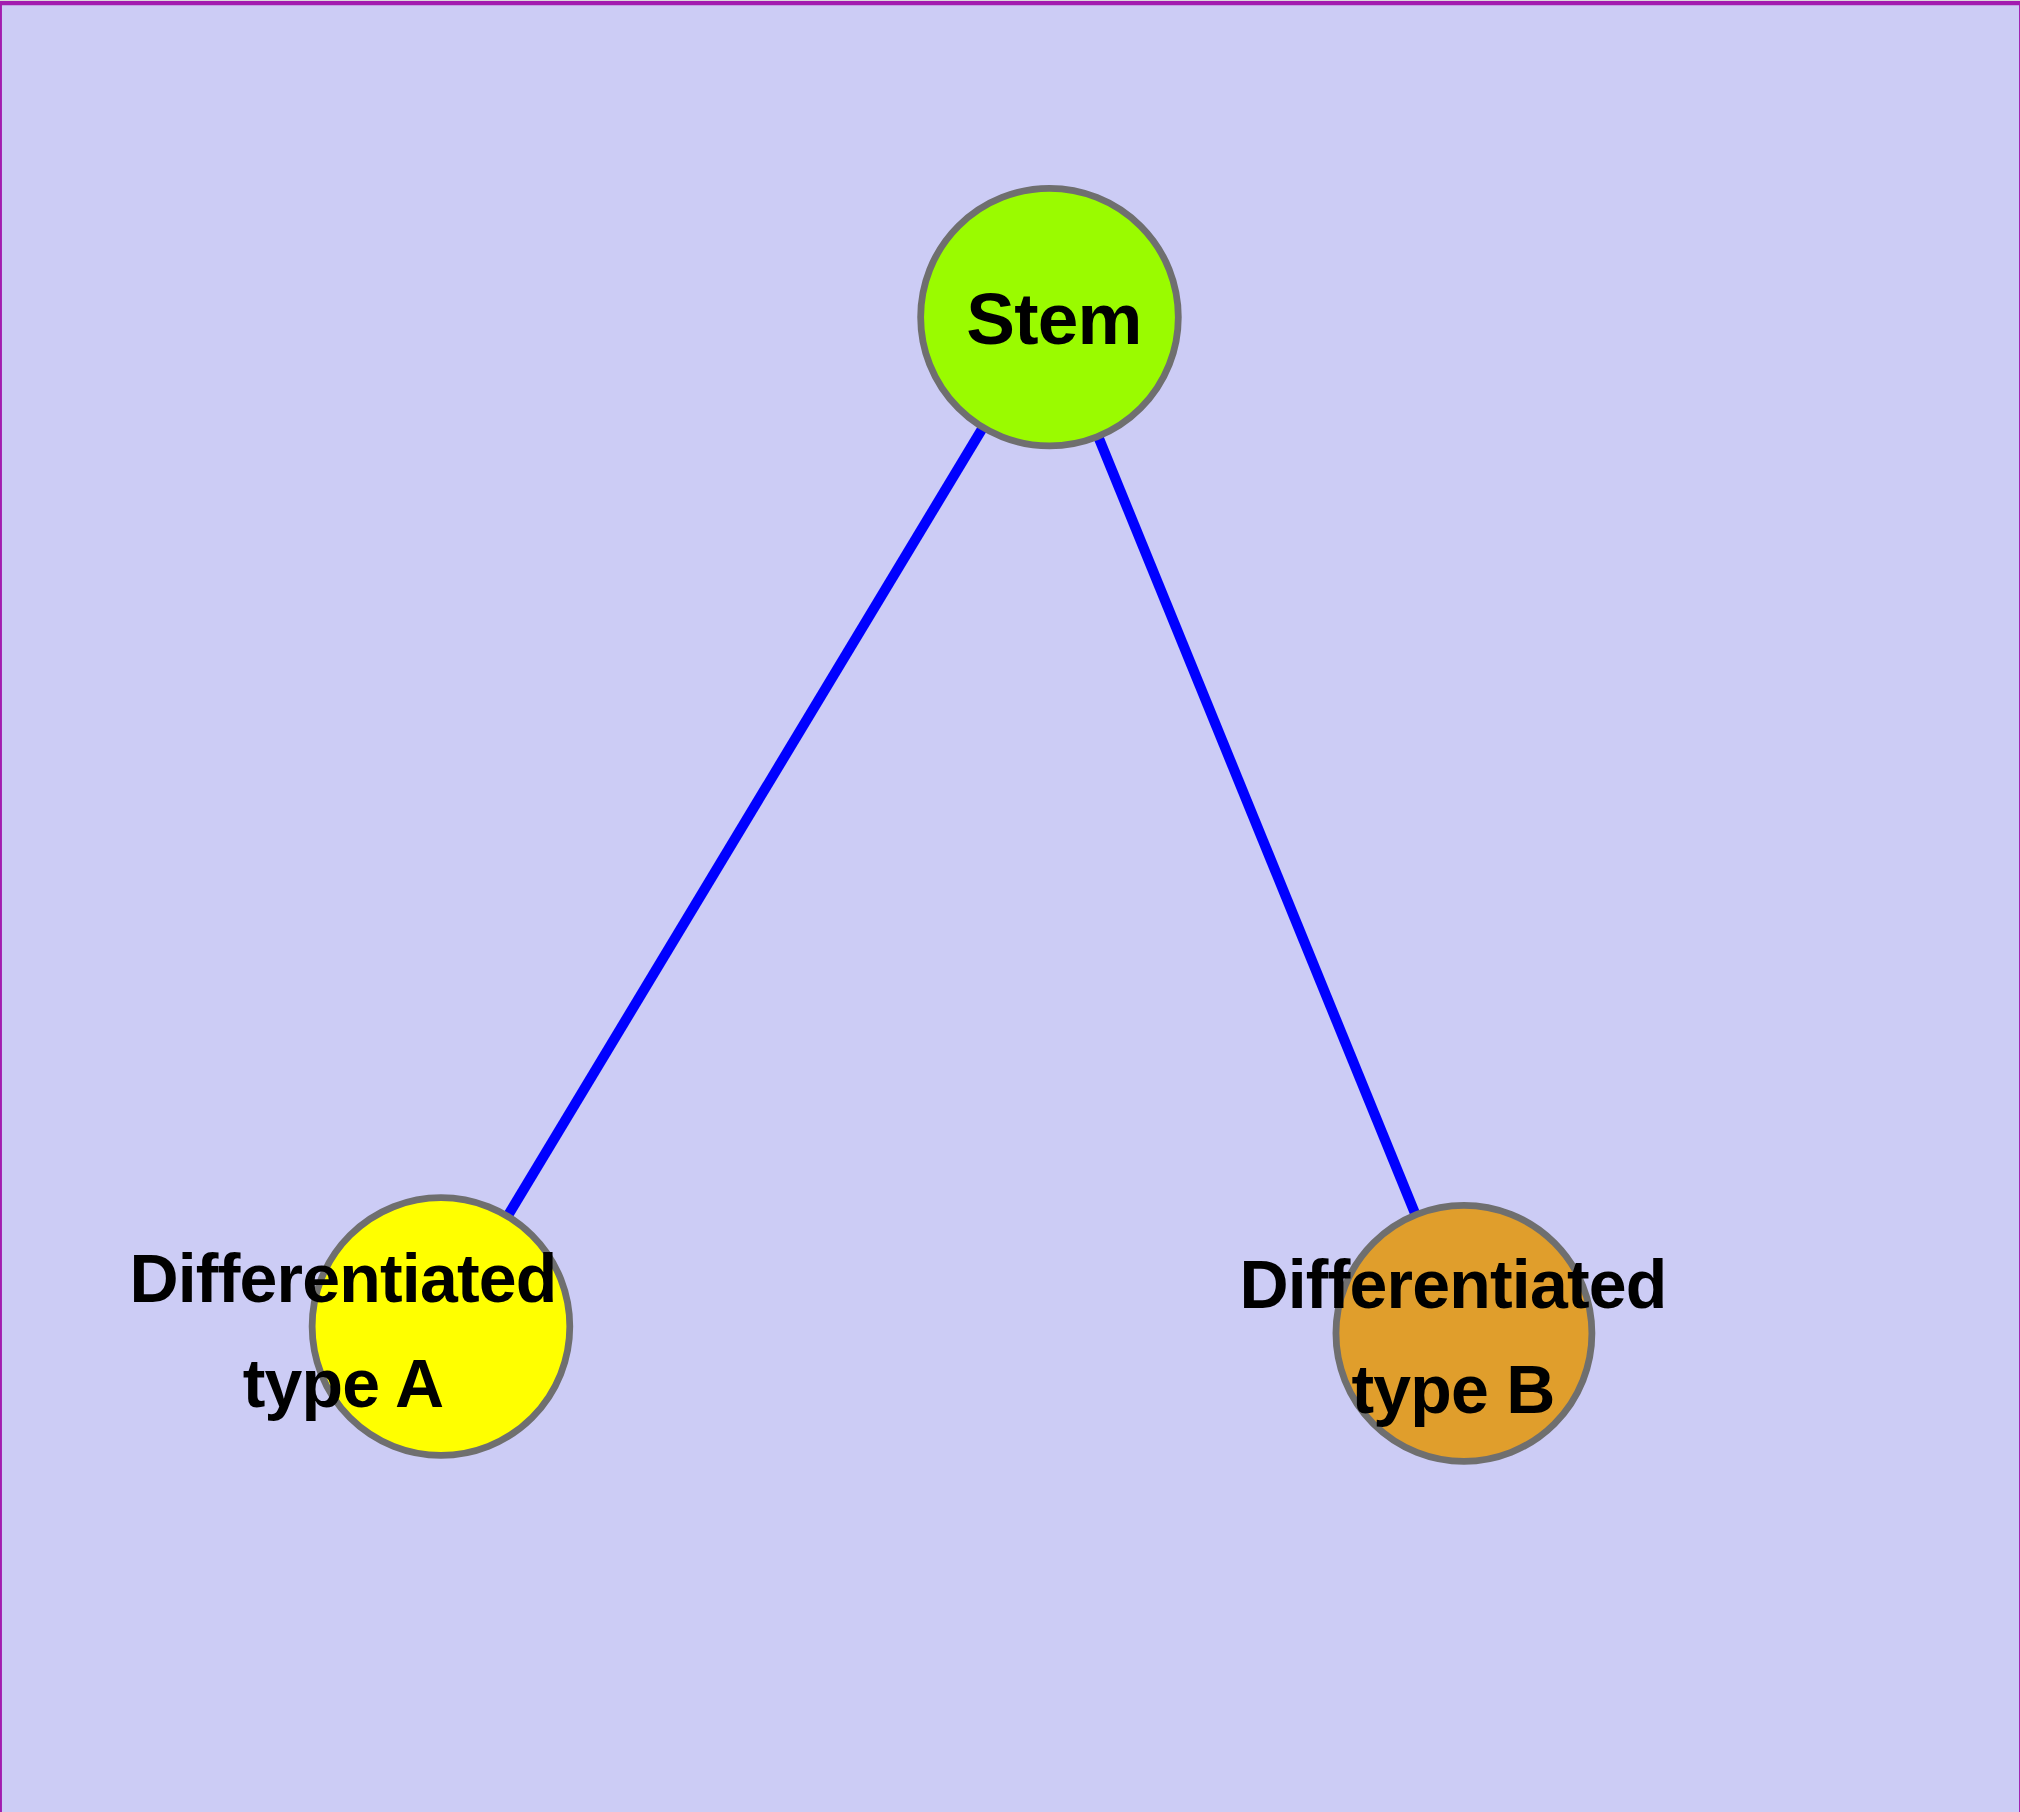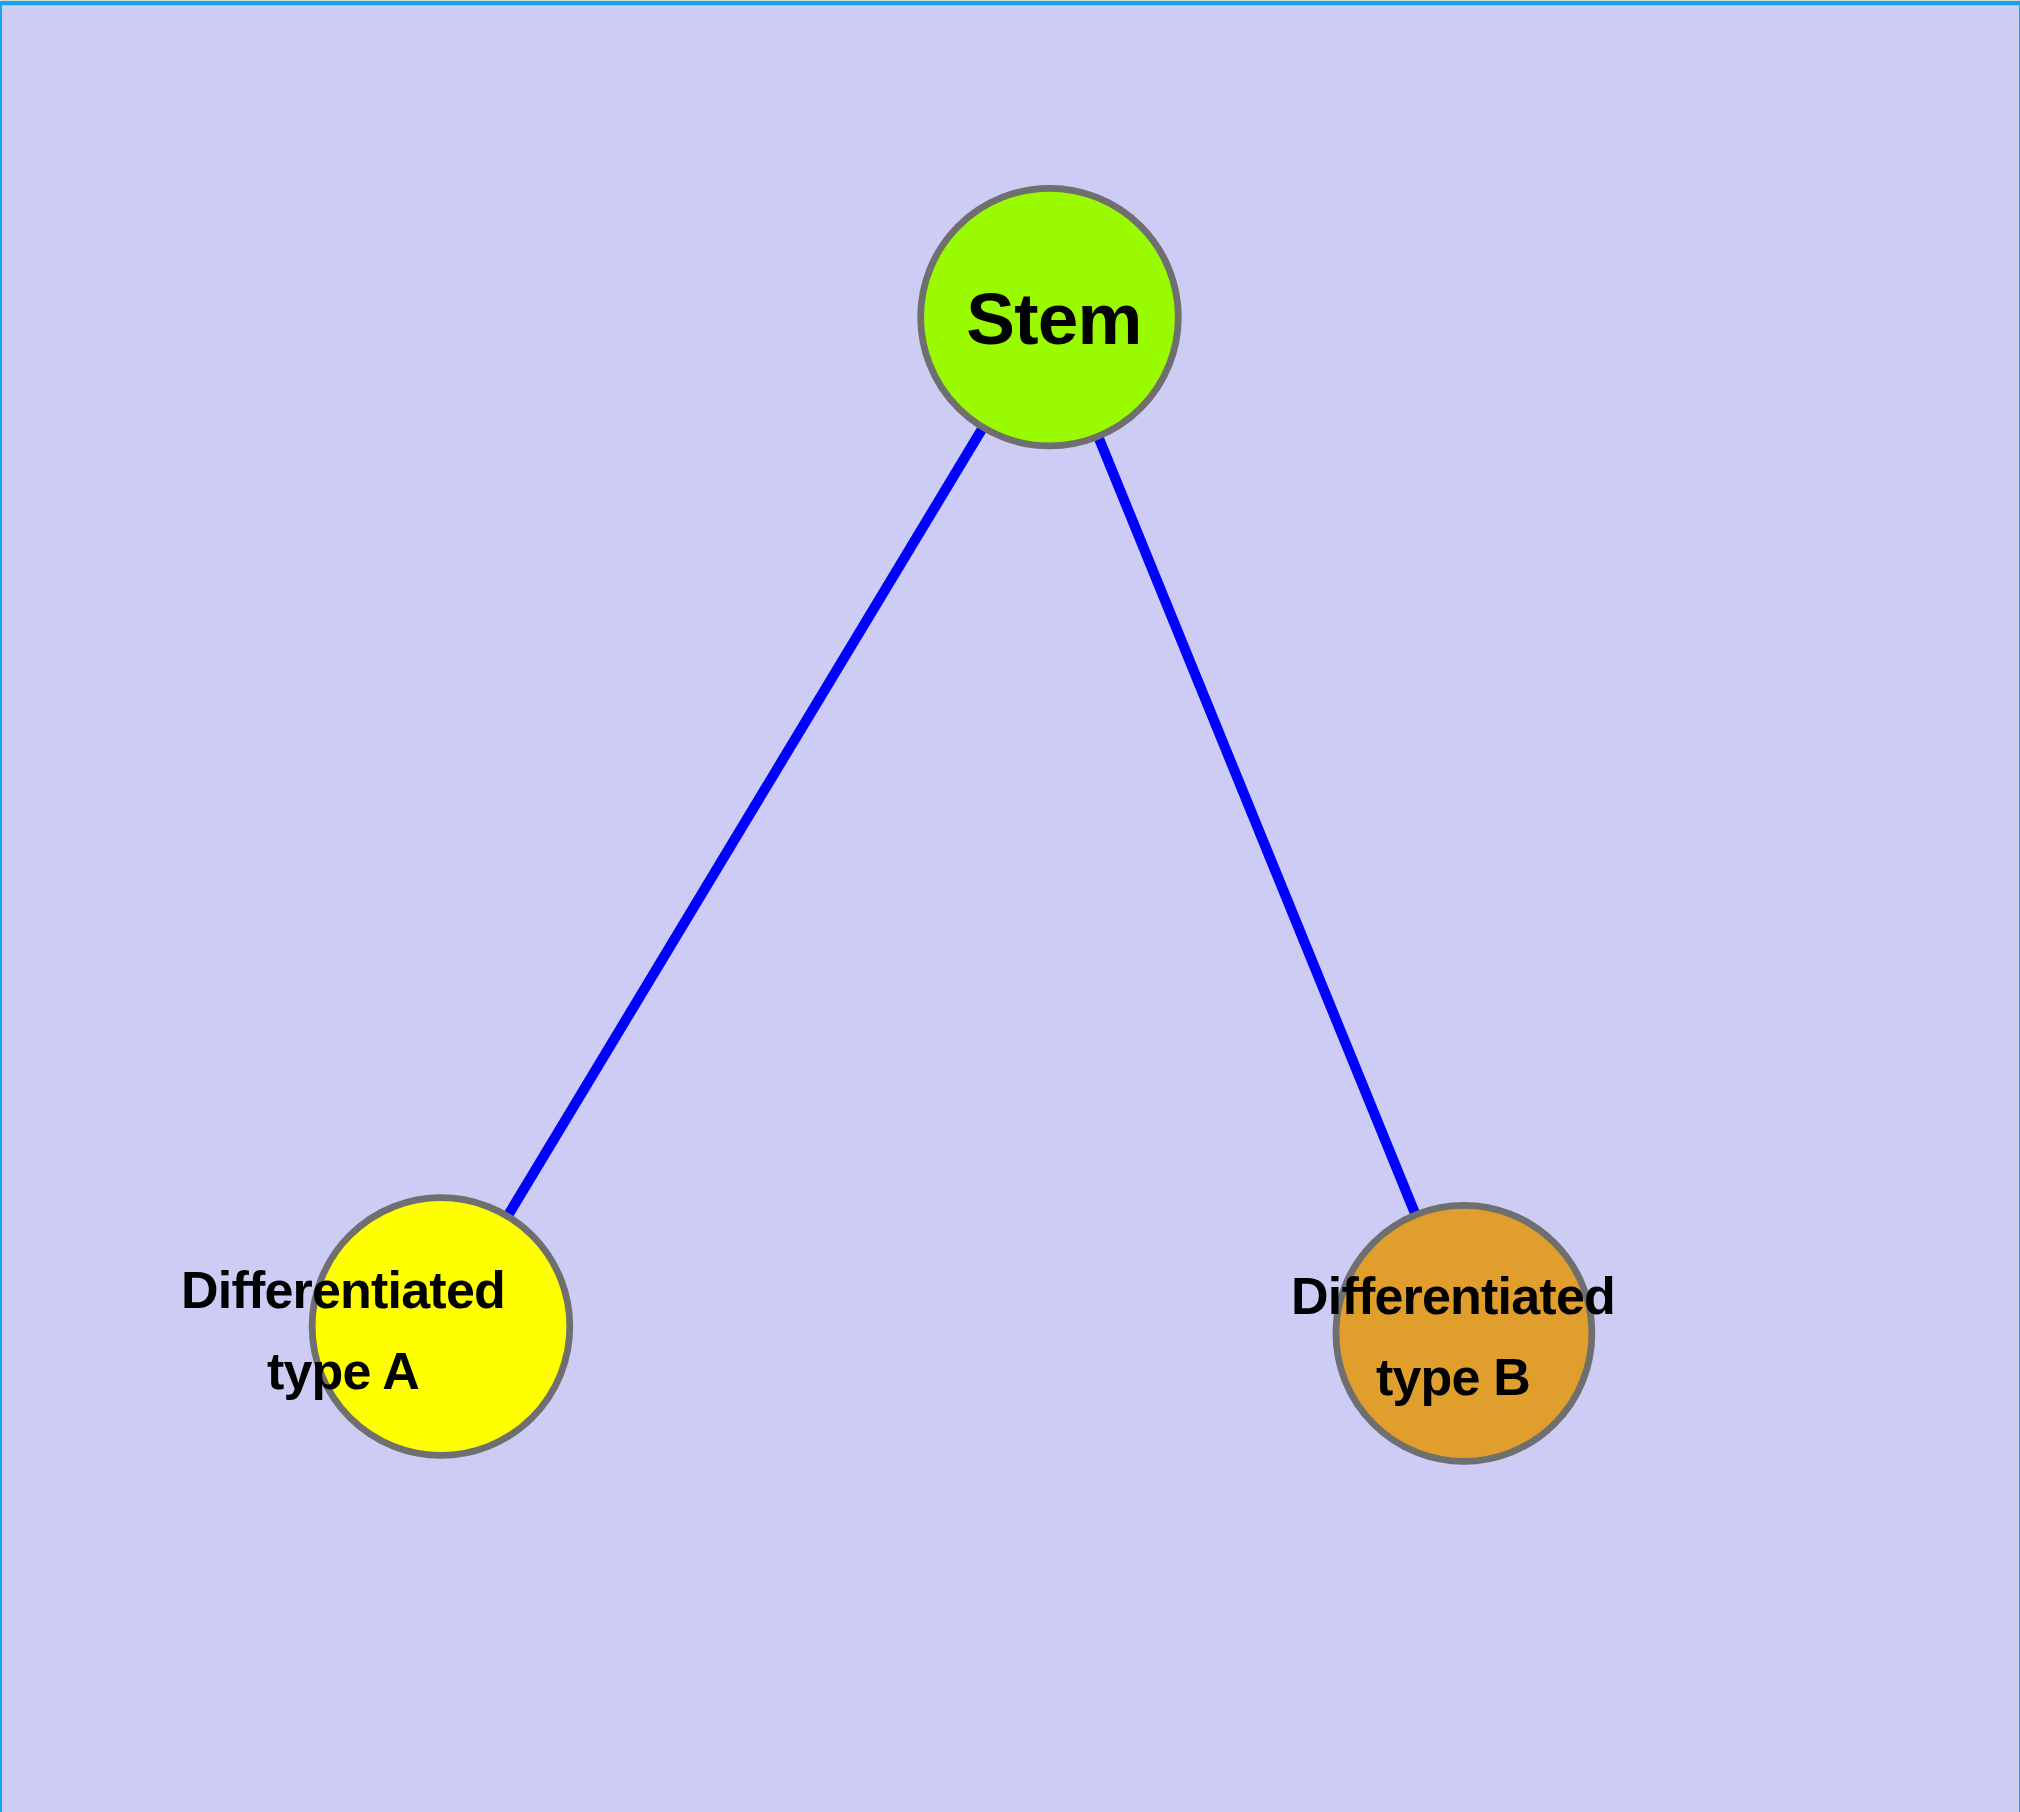--- a/index.html
+++ b/index.html
@@ -5,37 +5,37 @@
   html, body {
     margin: 0;
     padding: 0;
     background: #ffffff;
   }
   .page {
     position: relative;
     width: 2021px;
     height: 1812px;
     overflow: hidden;
-    background: #0ea5e9;
+    background: #a21caf;
     border-top: 0.8px solid #d9d9d9;
   }
   .graph-svg {
     position: absolute;
     left: 0;
     top: 0;
     width: 2021px;
     height: 1812px;
     display: block;
   }
   .node-label {
     position: absolute;
     transform: translate(-50%, -50%);
     font-family: "Liberation Sans", sans-serif;
     font-weight: bold;
-    font-size: 52px;
+    font-size: 68px;
     line-height: 1.55;
     color: #000000;
     white-space: pre-line;
     text-align: center;
     letter-spacing: -0.8px;
   }
   .stem-label {
     font-size: 73px;
     line-height: 1.2;
   }

